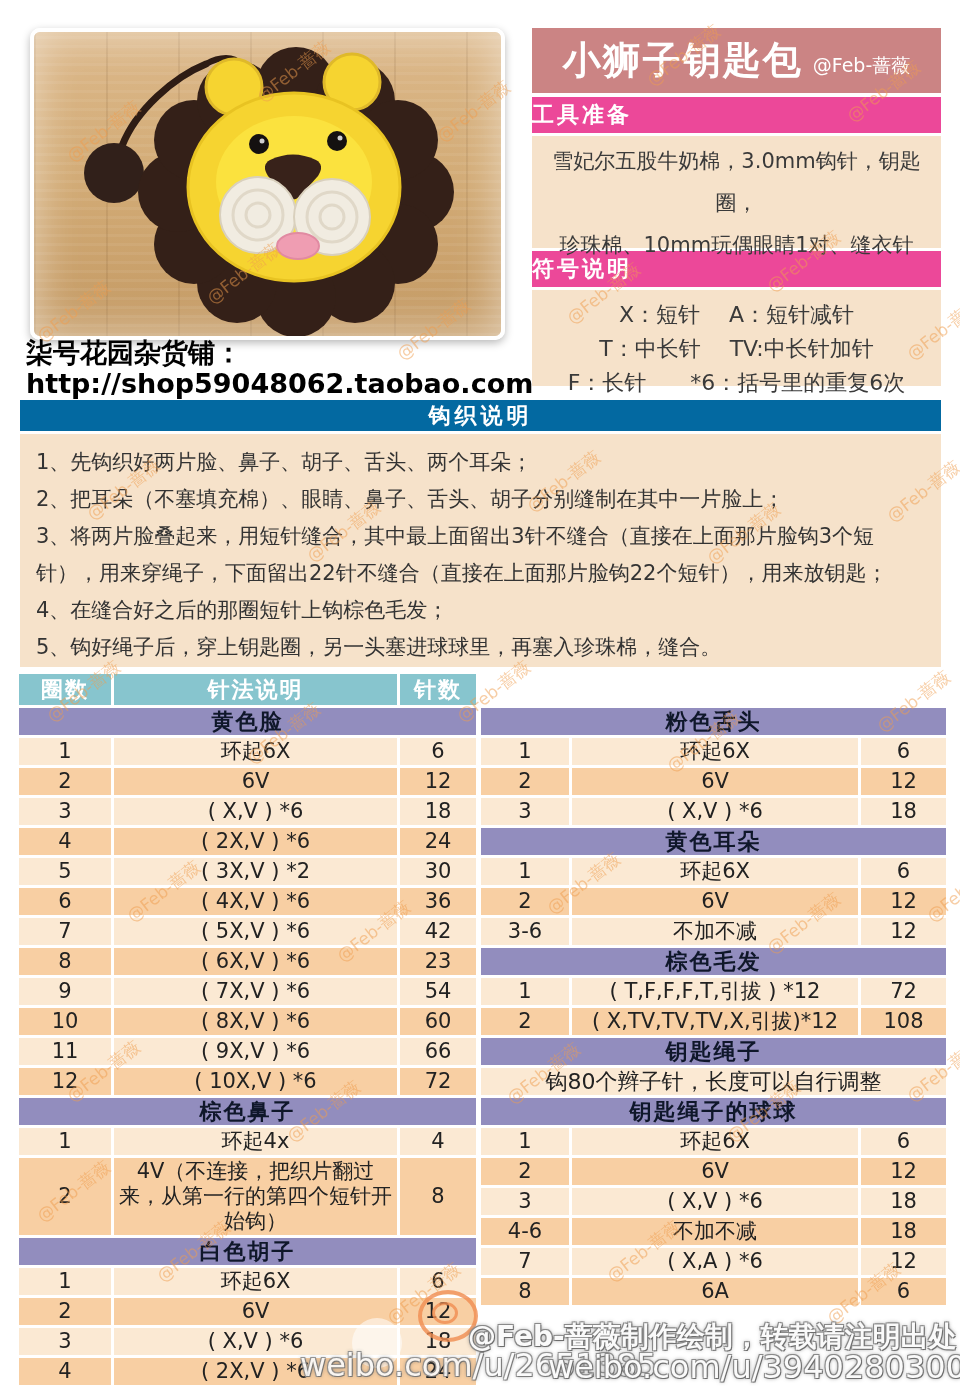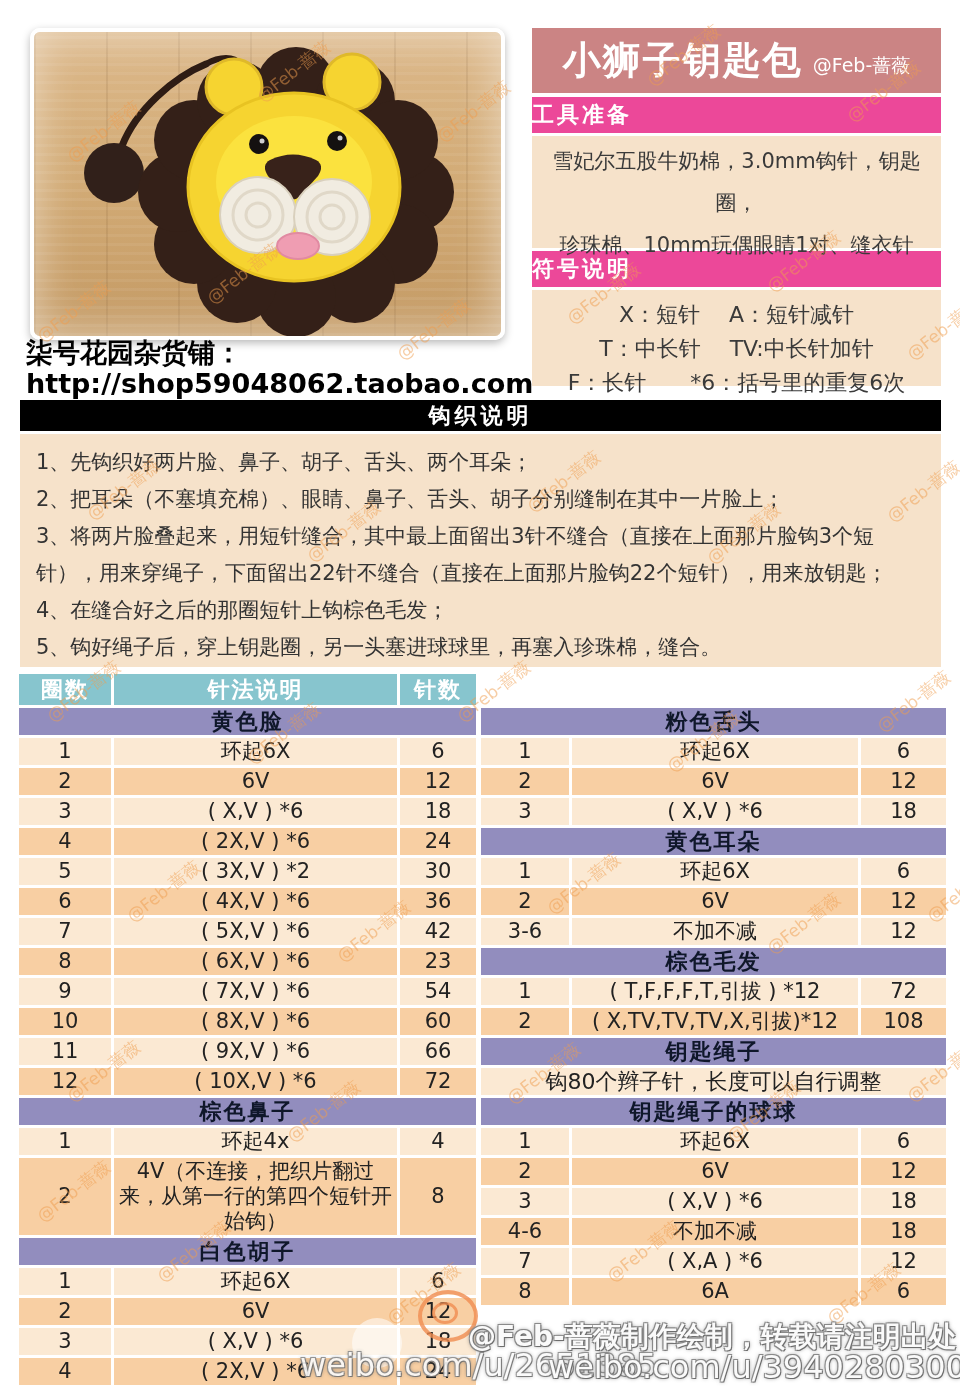--- a/index.html
+++ b/index.html
@@ -26,21 +26,21 @@
     gap:10px;margin-bottom:4px;}
   .title-bar .t{color:#fff;font-size:38px;font-weight:bold;letter-spacing:2px;}
   .title-bar .a{color:#fff;font-size:19px;margin-top:10px;}
   .bar{background:#ec4899;height:36px;line-height:36px;text-align:left;color:#fff;
     font-size:22px;font-weight:bold;margin-bottom:3px;letter-spacing:3px;}
   .panel{background:#f6e2ca;color:#3a3a3a;text-align:center;margin-bottom:3px;}
   .panel.tools{height:112px;font-size:21px;line-height:42px;padding-top:4px;box-sizing:border-box;}
   .panel.symbols{height:96px;font-size:22px;line-height:34px;padding-top:8px;box-sizing:border-box;}
 
   
-  .fullbar{left:20px;top:400px;width:921px;height:31px;background:#000000;color:#fff;text-align:center;
+  .fullbar{left:20px;top:400px;width:921px;height:31px;background:#0369a1;color:#fff;text-align:center;
     line-height:31px;font-size:22px;font-weight:bold;letter-spacing:4px;}
   .instr{left:20px;top:434px;width:921px;height:233px;background:#f6e2ca;box-sizing:border-box;
     padding:10px 16px;color:#333;font-size:21px;line-height:37px;}
 
   
   .ptable{position:absolute;display:grid;gap:3px;background:transparent;}
   #left-table{left:19px;top:674px;width:535px;grid-template-columns:92px 283px 76px;}
   #right-table{left:481px;top:708px;width:465px;grid-template-columns:88px 286px 85px;}
   .hcell{background:#87c5ce;color:#fff;font-weight:bold;font-size:22px;height:31px;
     display:flex;align-items:center;justify-content:center;letter-spacing:2px;}

